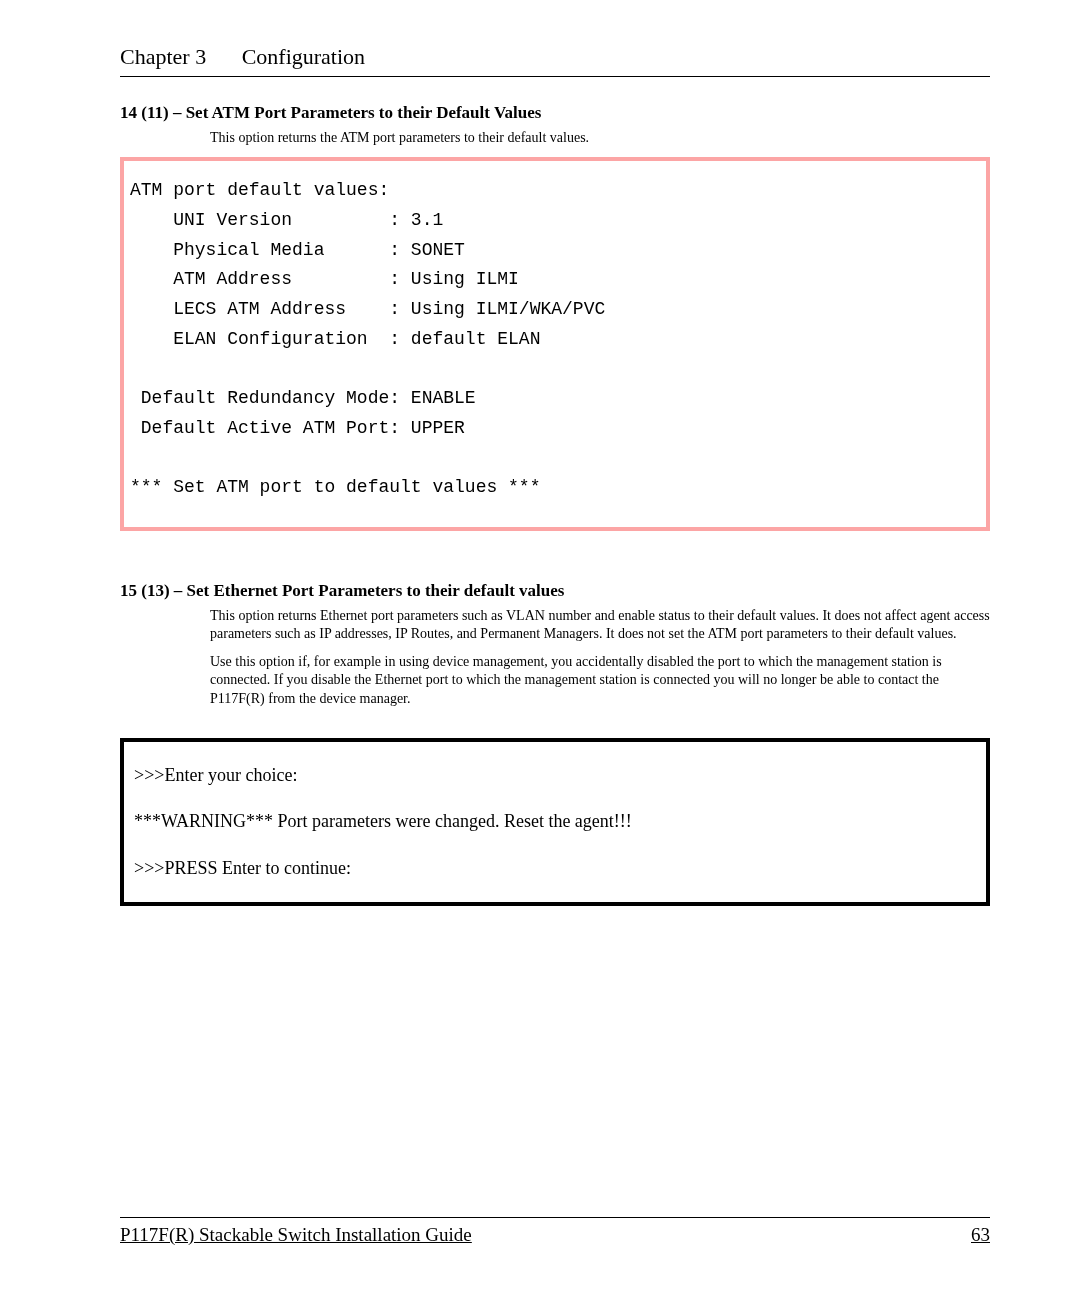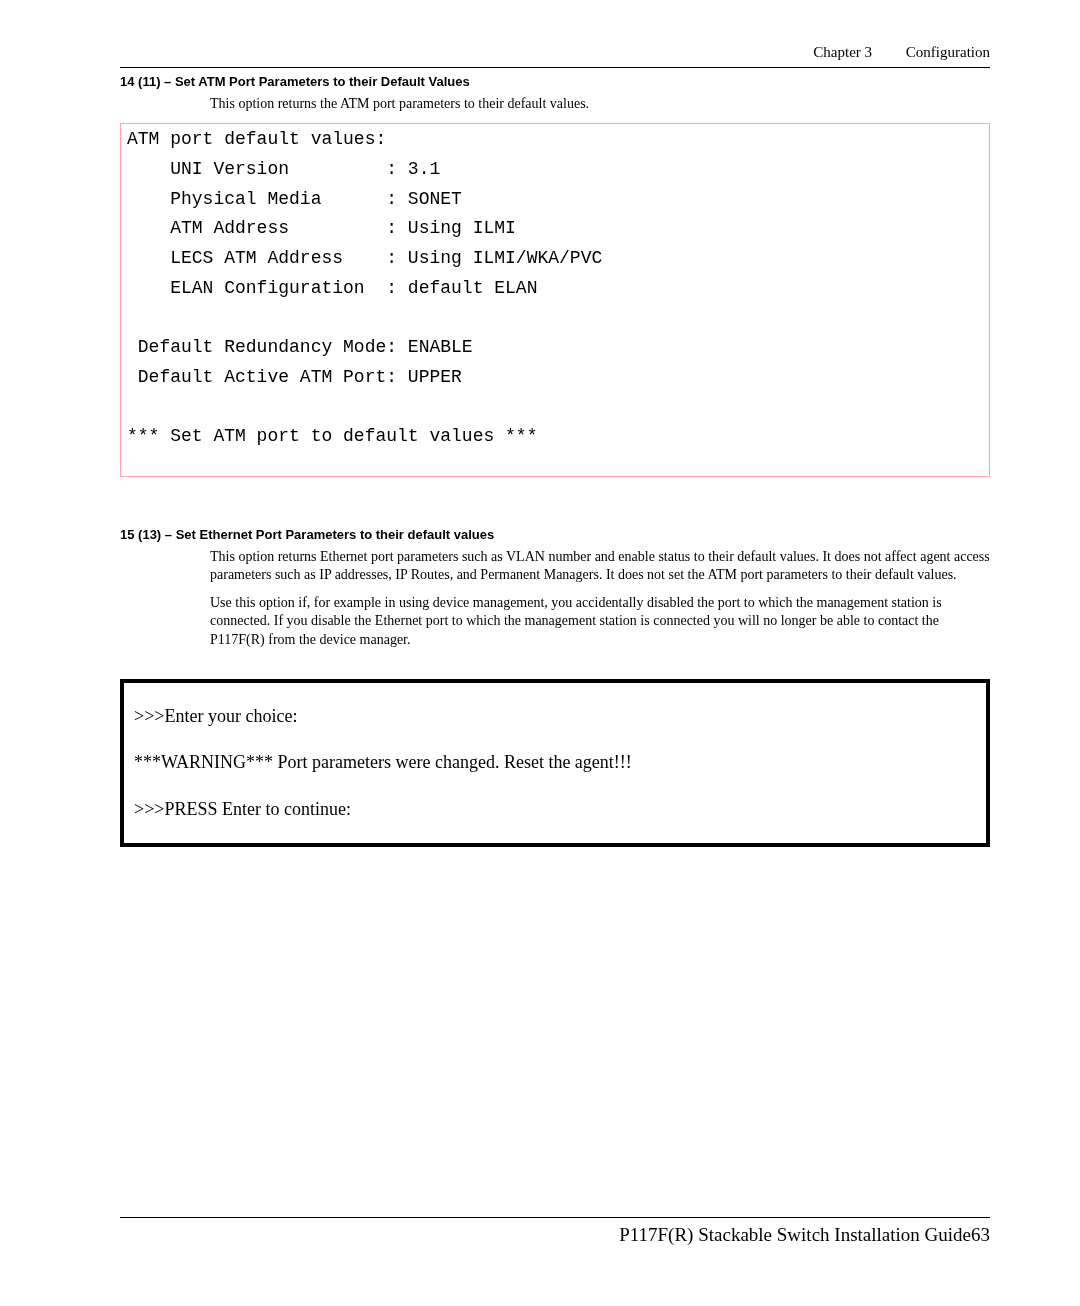--- a/index.html
+++ b/index.html
@@ -15,44 +15,44 @@
       padding: 70px 90px 40px 120px;
       position: relative;
       height: 100%;
       box-sizing: border-box;
     }
     .header-line {
       border-top: 1.5px solid #000;
       margin-bottom: 4px;
     }
     .header-text {
-      text-align: right;
-      font-size: 15px;
+      text-align: left;
+      font-size: 22px;
       margin-top: -26px;
       padding-bottom: 6px;
     }
     .header-text span.chapter {
       margin-right: 30px;
     }
     .section-title {
-      font-family: Liberation Sans, sans-serif;
+      font-family: Liberation Serif, serif;
       font-weight: bold;
-      font-size: 13px;
-      margin-top: 6px;
+      font-size: 17px;
+      margin-top: 26px;
       margin-bottom: 6px;
     }
     .body-text {
       font-size: 14px;
       margin-left: 90px;
       margin-bottom: 10px;
       line-height: 1.3;
     }
     .terminal-box {
-      border: 1px solid #fca5a5;
-      padding: 1px 6px 24px 6px;
+      border: 4px solid #fca5a5;
+      padding: 15px 6px 24px 6px;
       font-family: 'Courier New', Courier, monospace;
       font-size: 18px;
       line-height: 1.65;
       white-space: pre;
       margin-top: 10px;
       margin-bottom: 50px;
     }
     .terminal-box2 {
       border: 4px solid #000;
       padding: 10px 10px 10px 10px;
@@ -67,22 +67,23 @@
       bottom: 60px;
       left: 120px;
       right: 90px;
     }
     .footer-line {
       border-top: 1.5px solid #000;
       margin-bottom: 6px;
     }
     .footer-row {
       display: flex;
-      justify-content: flex-end;
+      justify-content: space-between;
       font-size: 19px;
+      text-decoration: underline;
     }
   </style>
 </head>
 <body>
 
 <div class="page">
   <div class="header-text">
     <span class="chapter">Chapter 3</span>
     <span>Configuration</span>
   </div>

